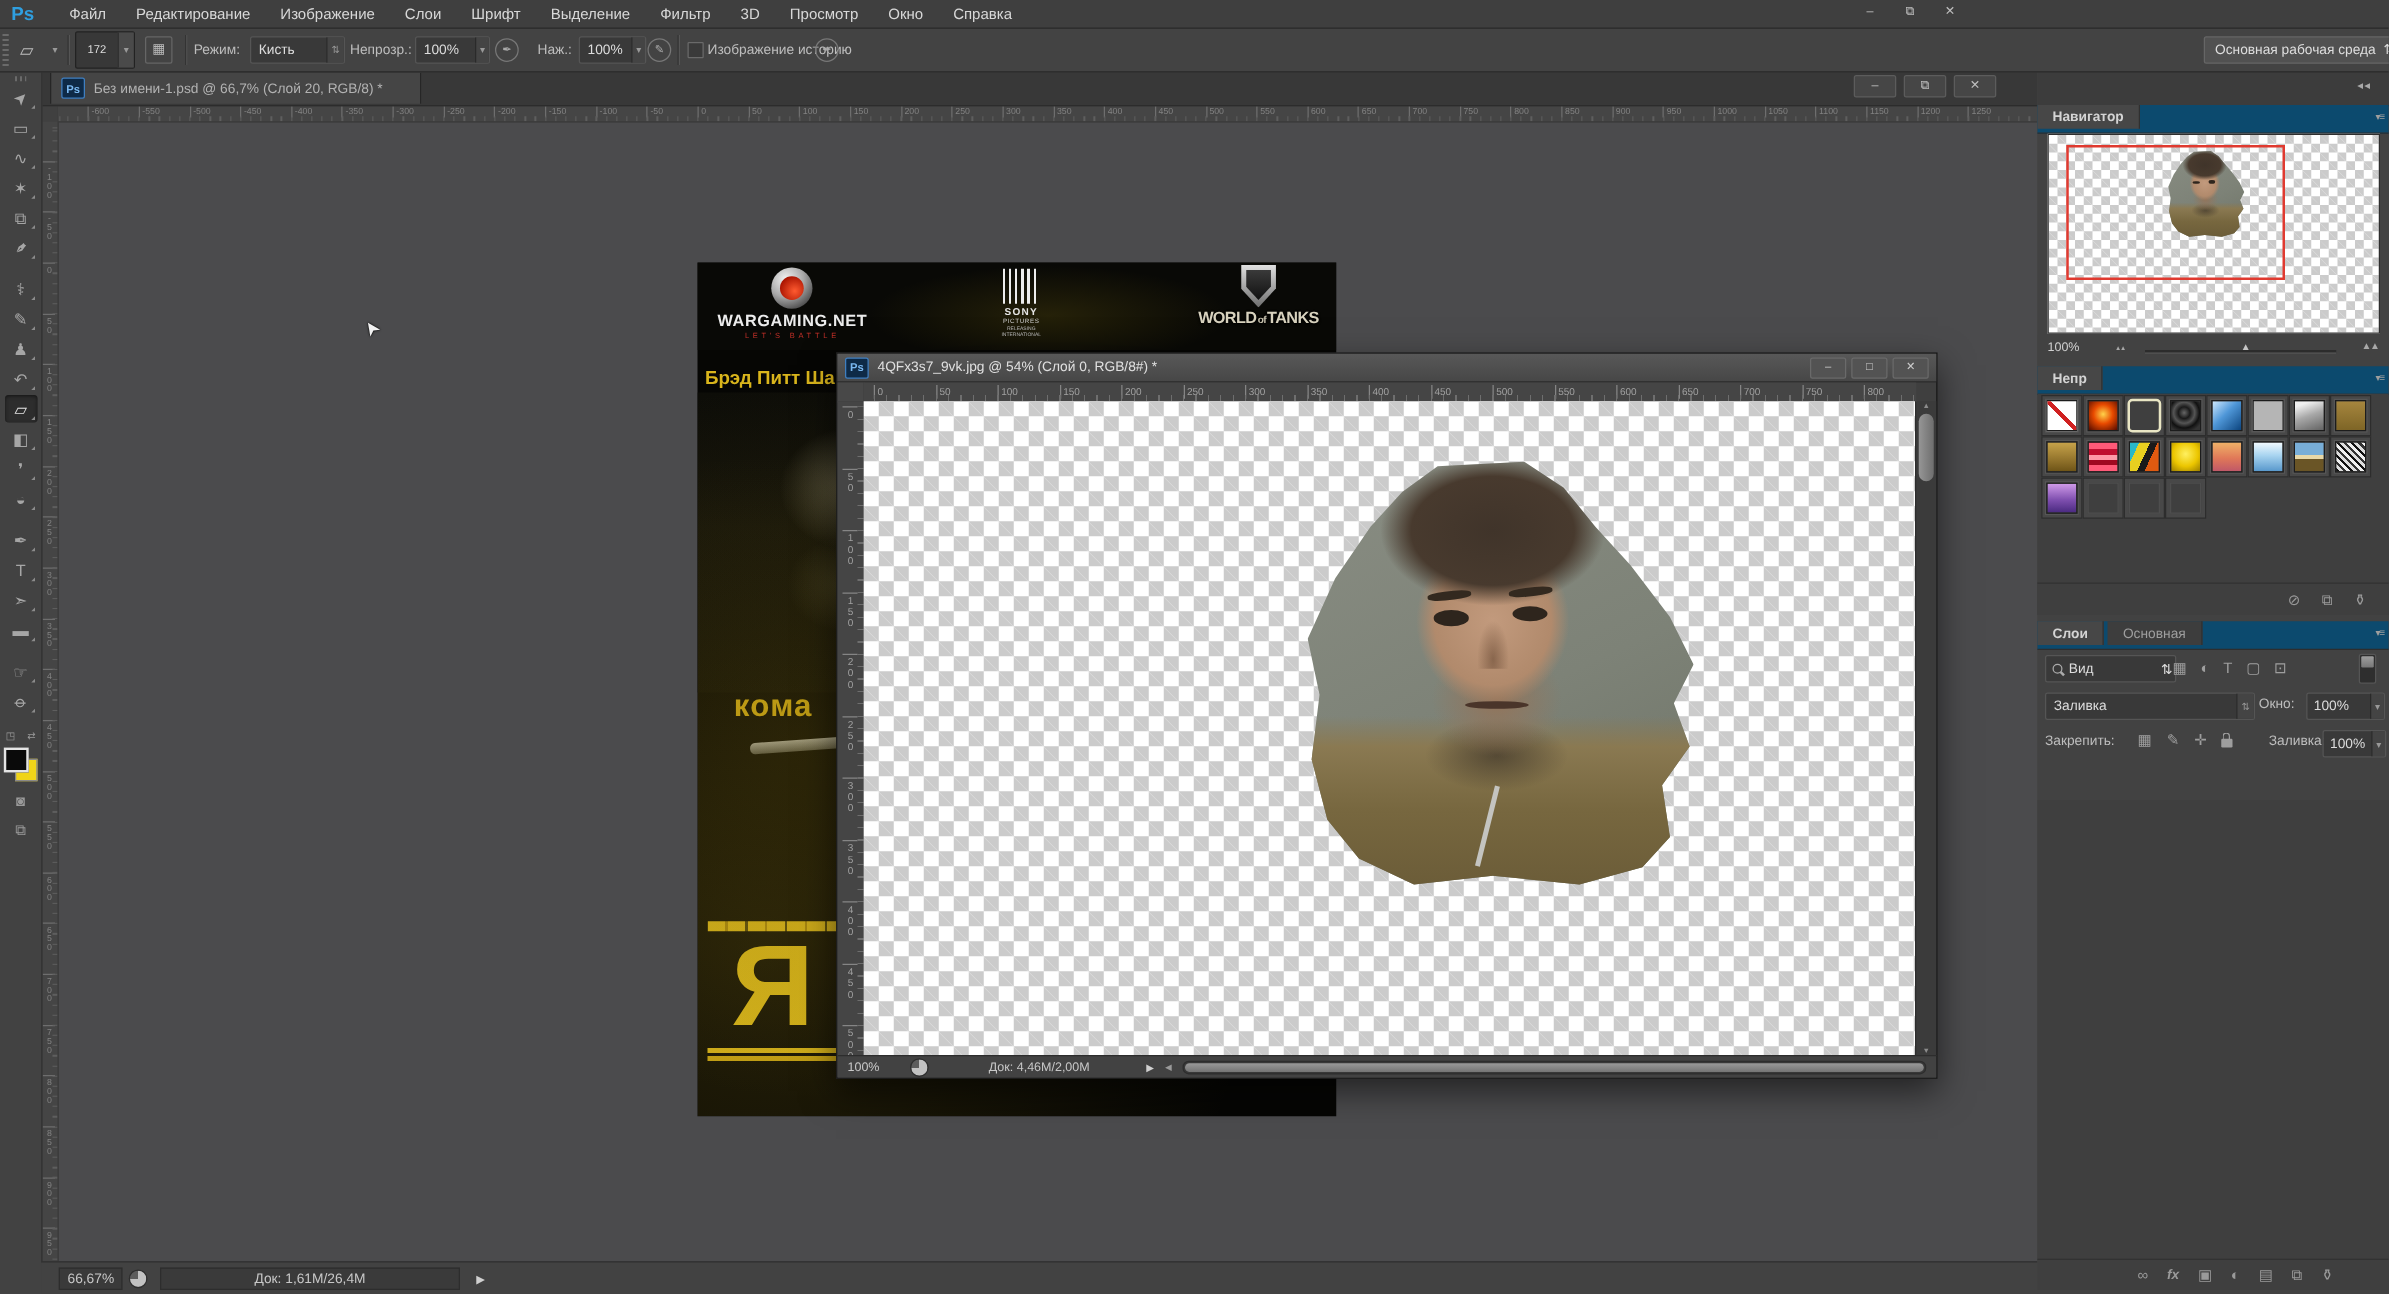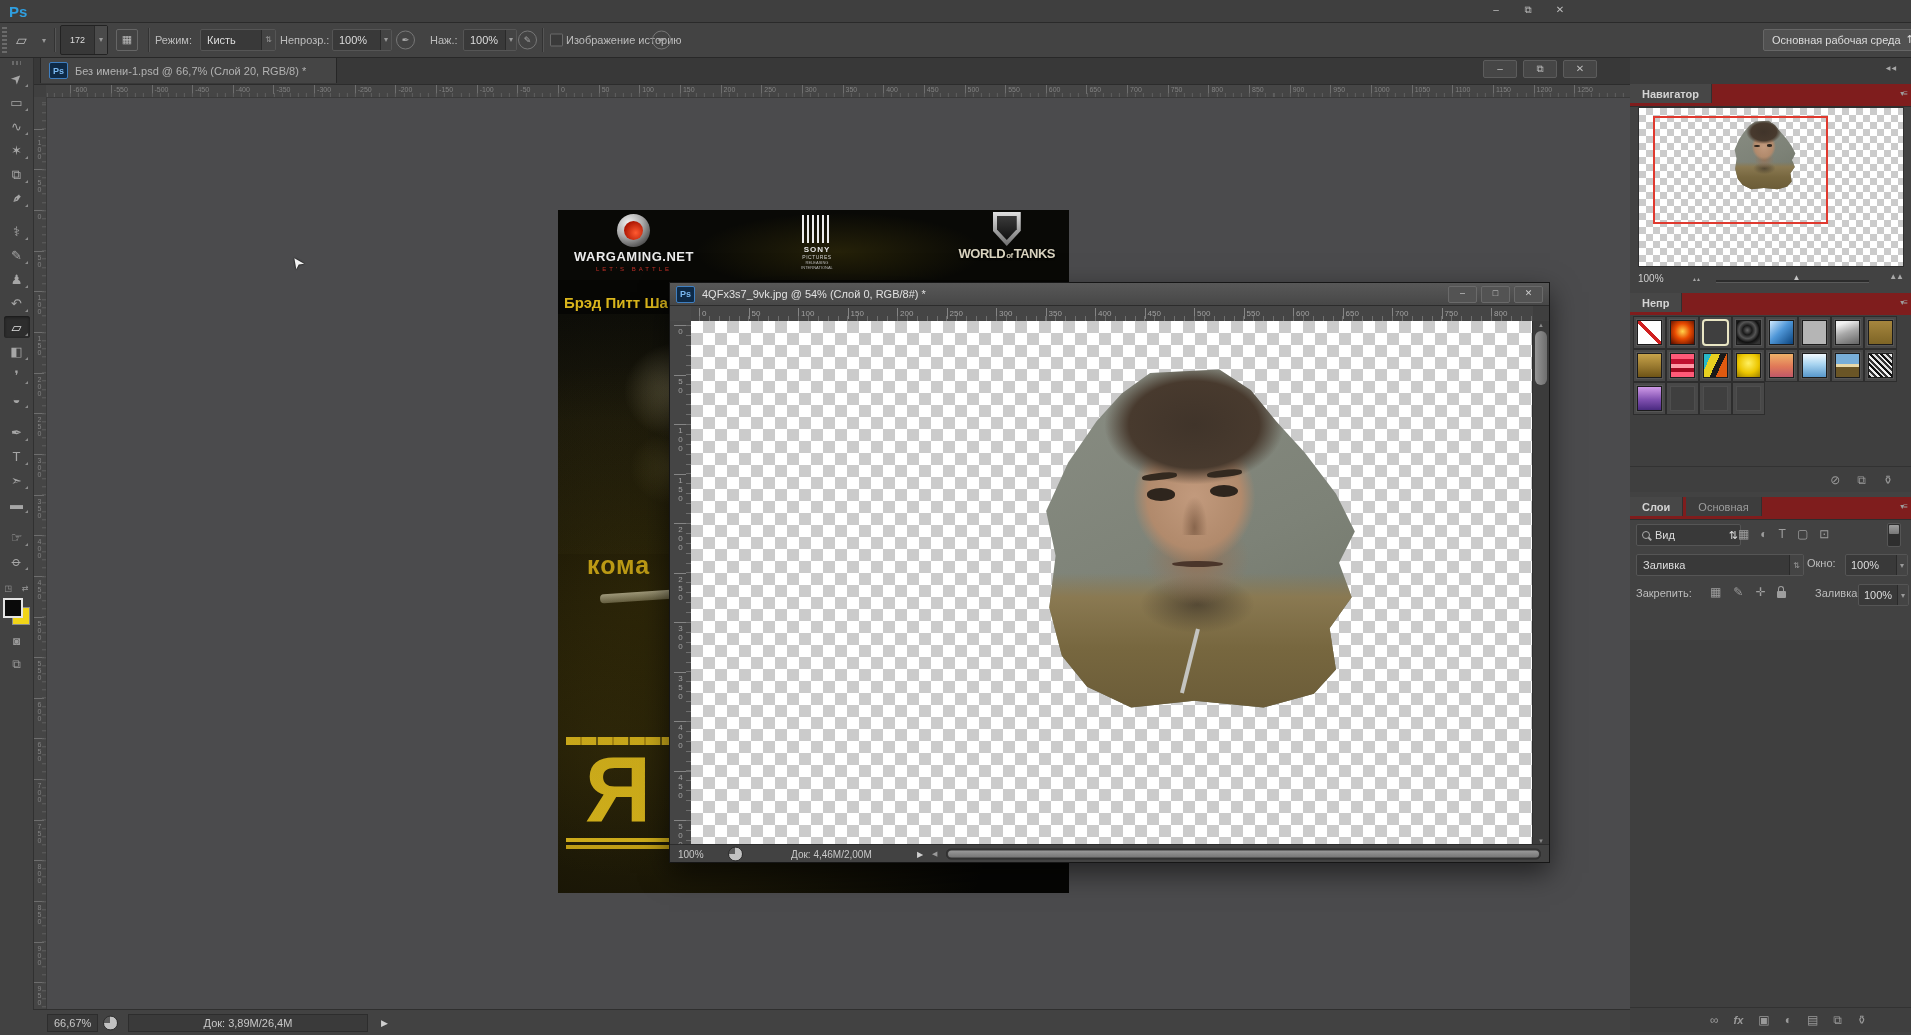--- a/index.html
+++ b/index.html
@@ -174,21 +174,21 @@
   .hb-eye.l{left:33%;top:35.5%}.hb-eye.r{left:53%;top:34.5%}
   .hb-brow{position:absolute;width:11%;height:2%;background:#33291f;border-radius:40%;transform:rotate(-6deg)}
   .hb-brow.l{left:31.5%;top:31%}.hb-brow.r{left:52%;top:30%}
   .hb-nose{position:absolute;left:44%;top:38%;width:8%;height:11%;
            background:radial-gradient(ellipse at 50% 80%, rgba(90,60,40,.5), transparent 72%)}
   .hb-mouth{position:absolute;left:41%;top:56.5%;width:16%;height:1.8%;background:#4a352a;border-radius:50%}
   .hb-chain{position:absolute;left:46%;top:76%;width:1.4%;height:19%;background:#c4c4c0;transform:rotate(14deg)}
   
   .dock{position:absolute;right:0;top:57px;width:281px;bottom:0;background:#424242;z-index:28;font-size:11px}
   .dock-header{height:27px;background:#3c3c3c;border-bottom:1px solid #2b2b2b}
-  .panel-tabs{position:absolute;left:0;right:0;height:22px;background:#7f1d1d;border-bottom:1px solid #2e2e2e}
+  .panel-tabs{position:absolute;left:0;right:0;height:22px;background:#0c4a6e;border-bottom:1px solid #2e2e2e}
   .ptab{display:inline-block;padding:4px 12px 3px;background:#474747;color:#d4d4d4;font-size:11px;font-weight:bold;
         border-right:1px solid #303030}
   .ptab.inactive{background:#3d3d3d;color:#9e9e9e;font-weight:normal}
   .pmenu{position:absolute;right:4px;top:5px;font-size:8px;color:#9e9e9e;letter-spacing:-1px}
   .nav-preview{position:absolute;left:8px;top:50px;width:264px;height:158px;border:1px solid #2e2e2e}
   .nav-redbox{position:absolute;left:14px;top:8px;width:171px;height:104px;border:2px solid #e03a30}
   .nav-controls{position:absolute;left:0;right:0;top:211px;height:24px;background:#424242}
   .nav-zoom{position:absolute;left:8px;top:5px;font-size:10px;color:#d0d0d0}
   .nav-mt-s{position:absolute;left:62px;top:8px;font-size:5px;color:#a8a8a8;letter-spacing:-1px}
   .nav-mt-l{position:absolute;right:8px;top:4px;font-size:8px;color:#a8a8a8;letter-spacing:-1px}
@@ -247,20 +247,33 @@
   .st-doc{left:95px;width:238px;text-align:center;background:#3a3a3a;border:1px solid #2d2d2d;padding:2px 0}
   .st-play{left:348px;font-size:9px;color:#d0d0d0}
   .cursor{position:absolute;left:258px;top:170px;color:#f2f2f2;font-size:15px;z-index:40;
           transform:rotate(-125deg);text-shadow:0 0 1px #000,0 0 2px #000}
 </style>
 </head>
 <body>
 
 <div class="menubar">
   <span class="pslogo">Ps</span>
+  <span style="display:flex">
+      <span class="menu-item">Файл</span>
+      <span class="menu-item">Редактирование</span>
+      <span class="menu-item">Изображение</span>
+      <span class="menu-item">Слои</span>
+      <span class="menu-item">Шрифт</span>
+      <span class="menu-item">Выделение</span>
+      <span class="menu-item">Фильтр</span>
+      <span class="menu-item">3D</span>
+      <span class="menu-item">Просмотр</span>
+      <span class="menu-item">Окно</span>
+      <span class="menu-item">Справка</span>
+    </span>
   <div class="win-controls app-controls">
     <span class="wc-btn">–</span>
     <span class="wc-btn">⧉</span>
     <span class="wc-btn">✕</span>
   </div>
 </div>
 
 <div class="optionsbar">
   <span class="ob-grip"></span>
   <span class="ob-toolicon">▱</span>
@@ -711,15 +724,15 @@
       <span>◐</span>
       <span>▤</span>
       <span>⧉</span>
       <span>⚱</span>
     </div>
 </div>
 
 <div class="appstatus">
   <span class="st-zoom">66,67%</span>
   <span class="pieicon st-pie"></span>
-  <span class="st-doc">Док: 3,89M/26,4M</span>
+  <span class="st-doc">Док: 1,61M/26,4M</span>
   <span class="st-play">▶</span>
 </div>
 
 </body></html>

